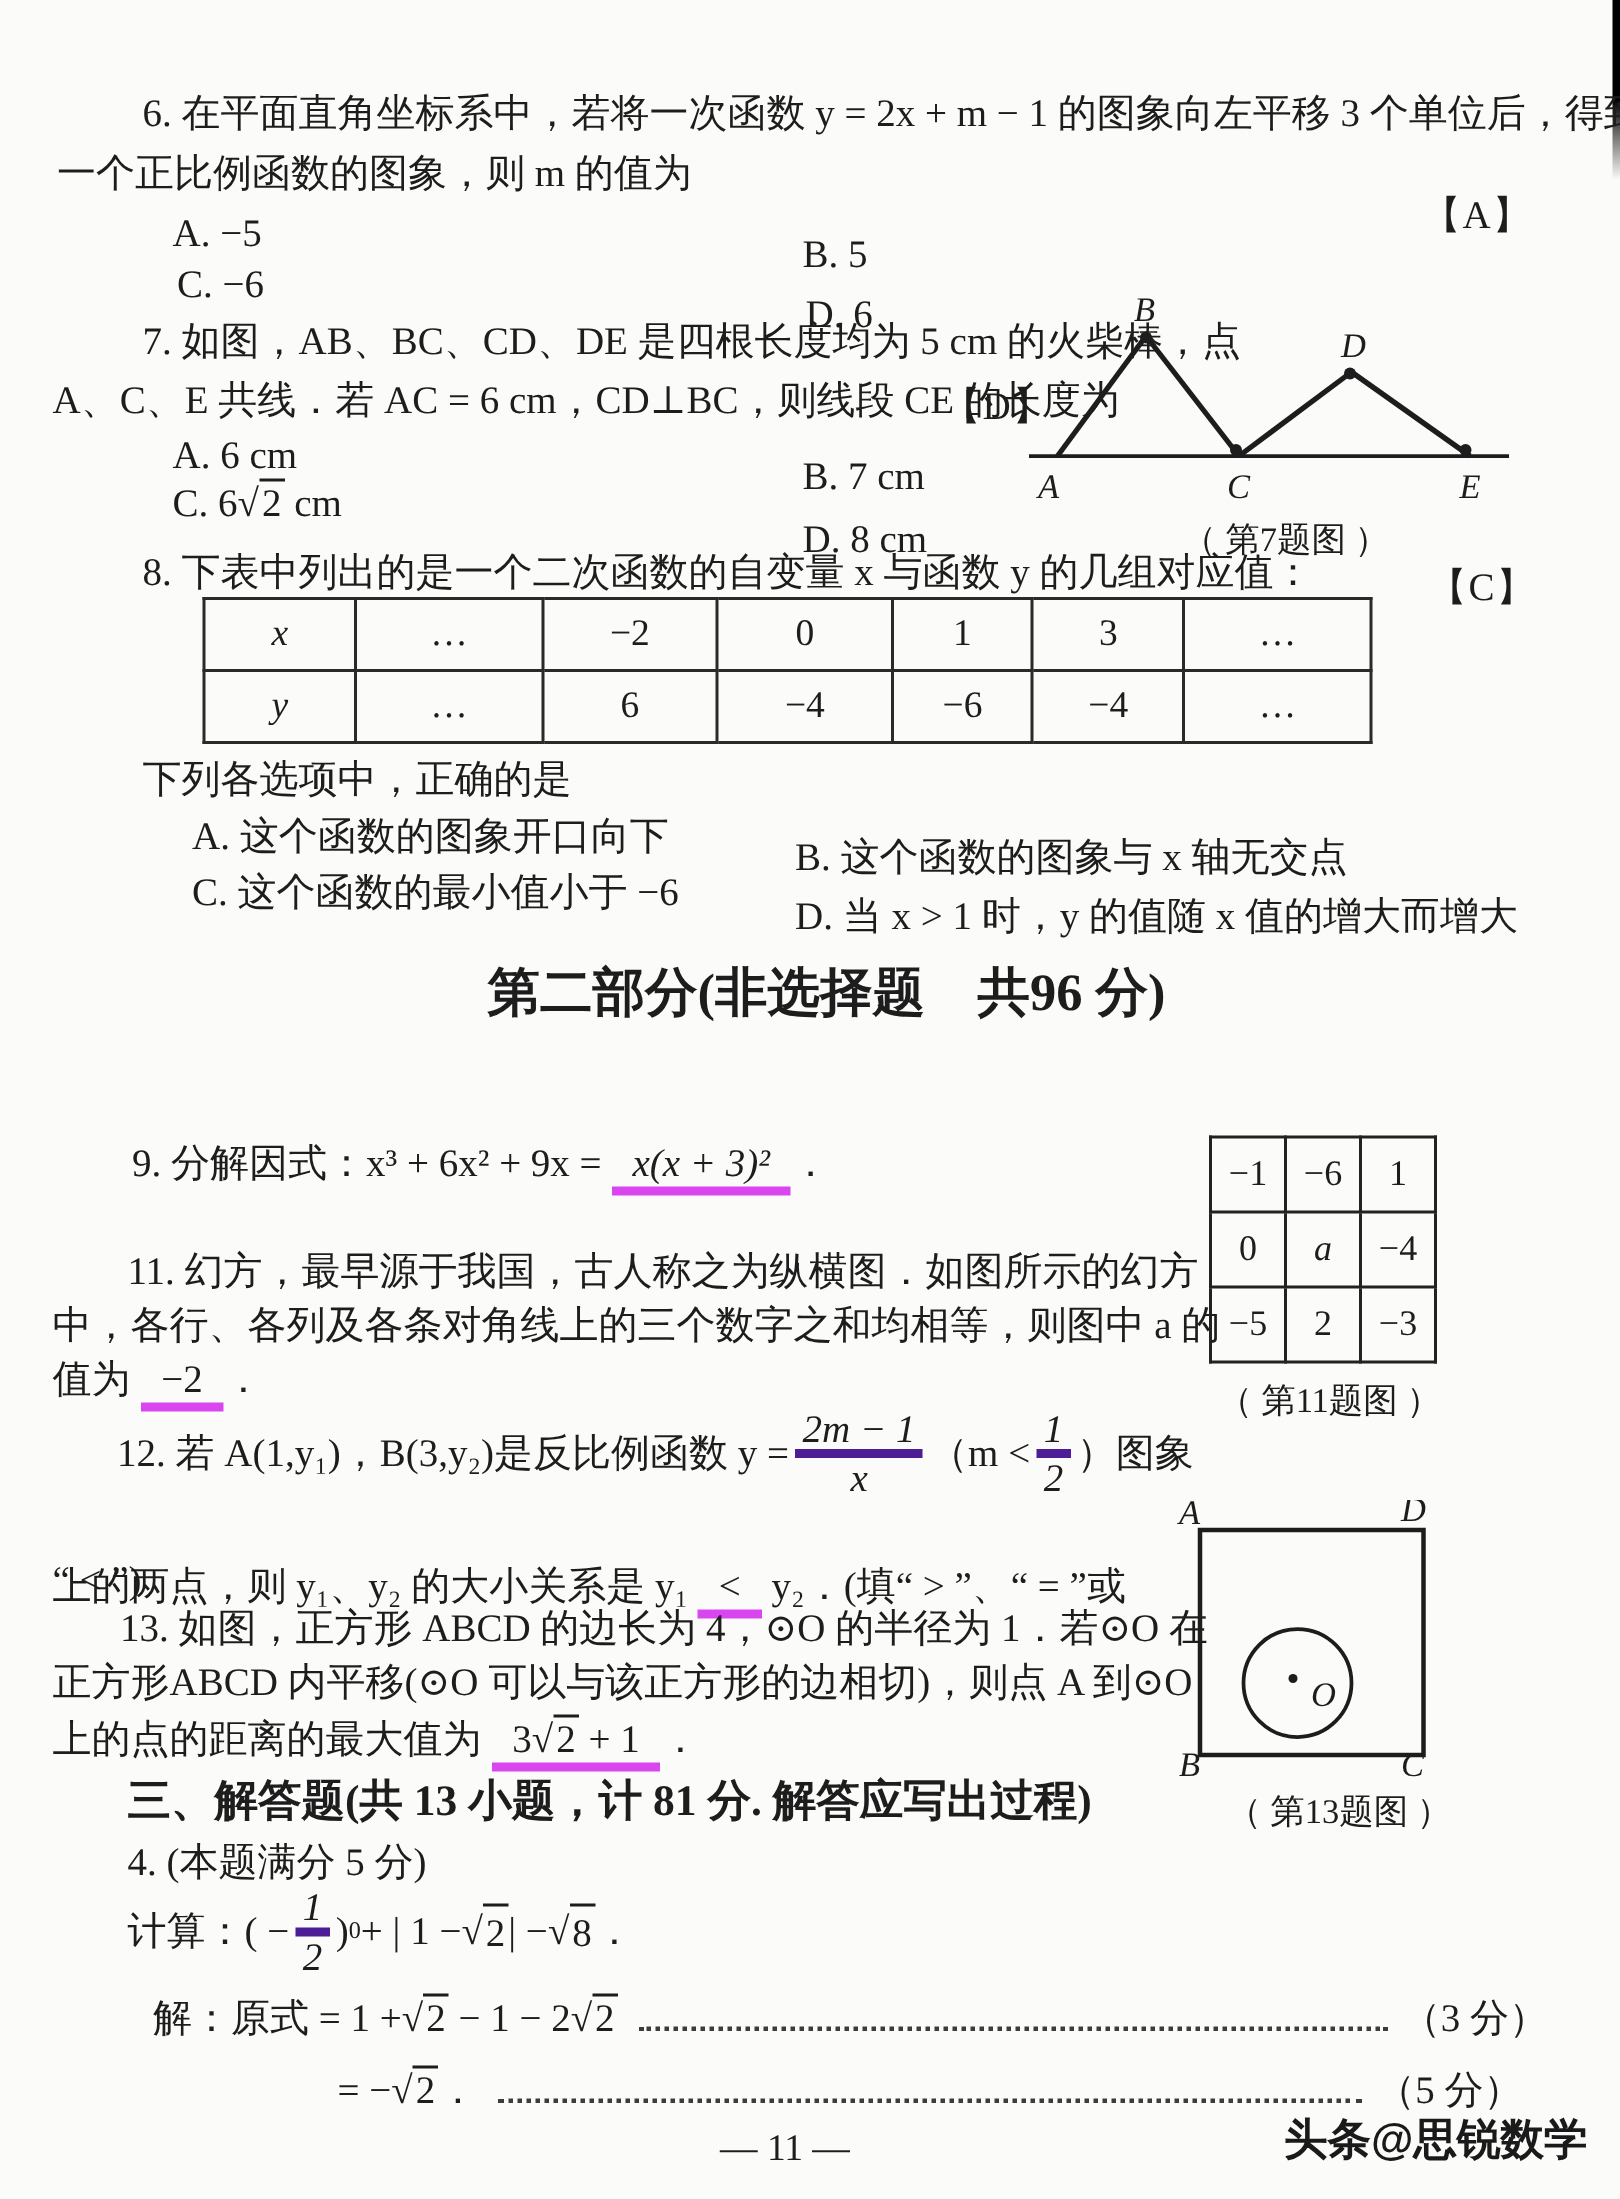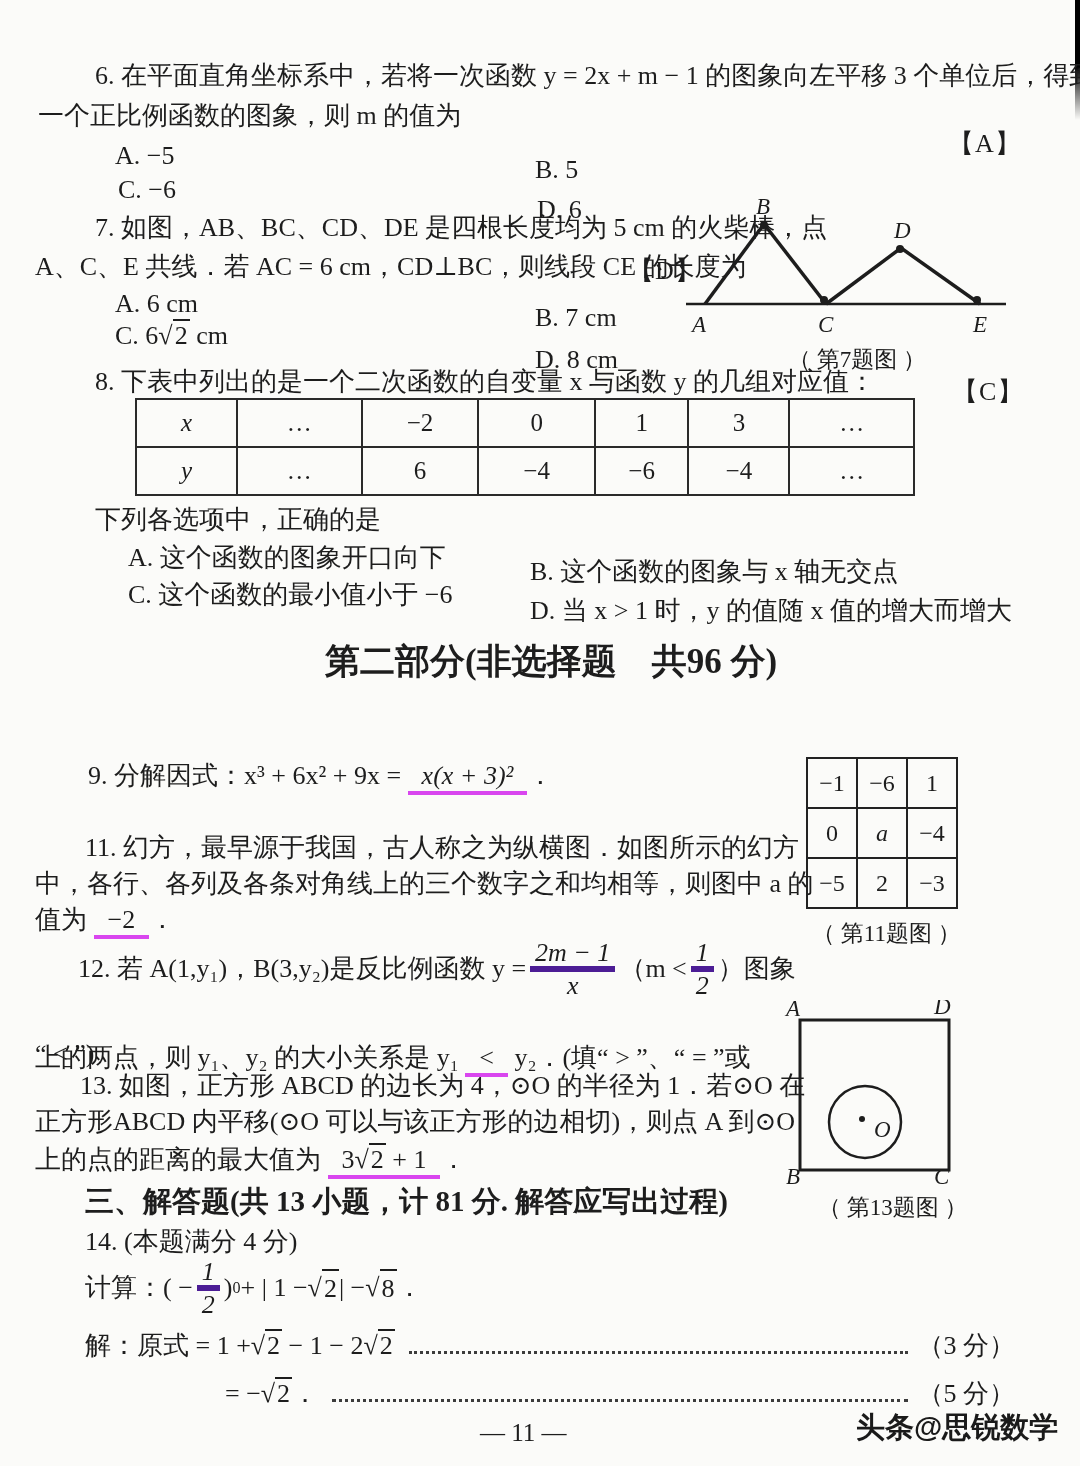--- a/index.html
+++ b/index.html
@@ -5,21 +5,21 @@
   html,body{margin:0;padding:0;background:#e8e8e6;}
   .page{
     position:relative; width:1080px; height:1466px; margin:0 auto;
     background:#fbfbf9; color:#1d1d1d; overflow:hidden;
     font-family:"Liberation Serif","DejaVu Serif",serif;
     font-size:26px; line-height:1.35;
   }
   .abs{position:absolute; white-space:nowrap;}
   .it{font-style:italic;}
   .b{font-weight:700;}
-  .blank{border-bottom:4px solid #d946ef; padding:0 14px; display:inline-block; line-height:1.1;text-align:right;}
+  .blank{border-bottom:6px solid #d946ef; padding:0 14px; display:inline-block; line-height:1.1;text-align:right;}
   .ansmark{letter-spacing:1px;}
   
   .frac{display:inline-flex; flex-direction:column; align-items:center; vertical-align:middle; margin:0 4px; line-height:1.05; font-style:italic;}
   .frac .num{border-bottom:6px solid #4c1d95; padding:0 5px;}
   
   .sq{font-style:normal;}
   .sqv{border-top:2px solid #1d1d1d; padding:0 2px; font-style:normal;}
   
   .dotrow{display:flex; align-items:flex-end;}
   .dots{flex:1; border-bottom:3px dotted #3c3c3c; margin:0 10px 9px 14px; height:1px;}
@@ -178,40 +178,40 @@
     <circle cx="80" cy="119" r="3" fill="#1d1d1d"></circle>
     <text x="4" y="16">A</text>
     <text x="152" y="14">D</text>
     <text x="4" y="184">B</text>
     <text x="152" y="184">C</text>
     <text x="92" y="137">O</text>
   </svg>
   <div class="abs cap" style="left:818px; top:1192px;">（ 第13题图 ）</div>
 
   <div class="abs b" style="left:85px; top:1182px; font-size:29px;">三、解答题(共 13 小题，计 81 分. 解答应写出过程)</div>
-  <div class="abs" style="left:85px; top:1224px;">14. (本题满分 4 分)</div>
+  <div class="abs" style="left:85px; top:1224px;">4. (本题满分 5 分)</div>
 
   <div class="abs" style="left:85px; top:1256px; display:flex; align-items:center; height:64px;">
     <span>计算：( −</span>
     <span class="frac">
       <span class="num">1</span>
       <span class="den">2</span>
     </span>
     <span>)</span>
       <sup>0</sup>
     <span>+ | 1 −</span>
       <span class="sq">√</span>
       <span class="sqv">2</span>
     <span>| −</span>
       <span class="sq">√</span>
       <span class="sqv">8</span>
       <span>．</span>
   </div>
 
-  <div class="abs dotrow" style="left:85px; top:1328px; width:930px;">
+  <div class="abs dotrow" style="left:102px; top:1328px; width:930px;">
     <span><span>解：原式 = 1 +</span><span class="sq">√</span><span class="sqv">2</span>
     <span>− 1 − 2</span><span class="sq">√</span><span class="sqv">2</span></span>
     <span class="dots"></span>
     <span>（3 分）</span>
   </div>
 
   <div class="abs dotrow" style="left:225px; top:1376px; width:790px;">
     <span><span>= −</span><span class="sq">√</span><span class="sqv">2</span><span>．</span></span>
     <span class="dots"></span>
     <span>（5 分）</span>

